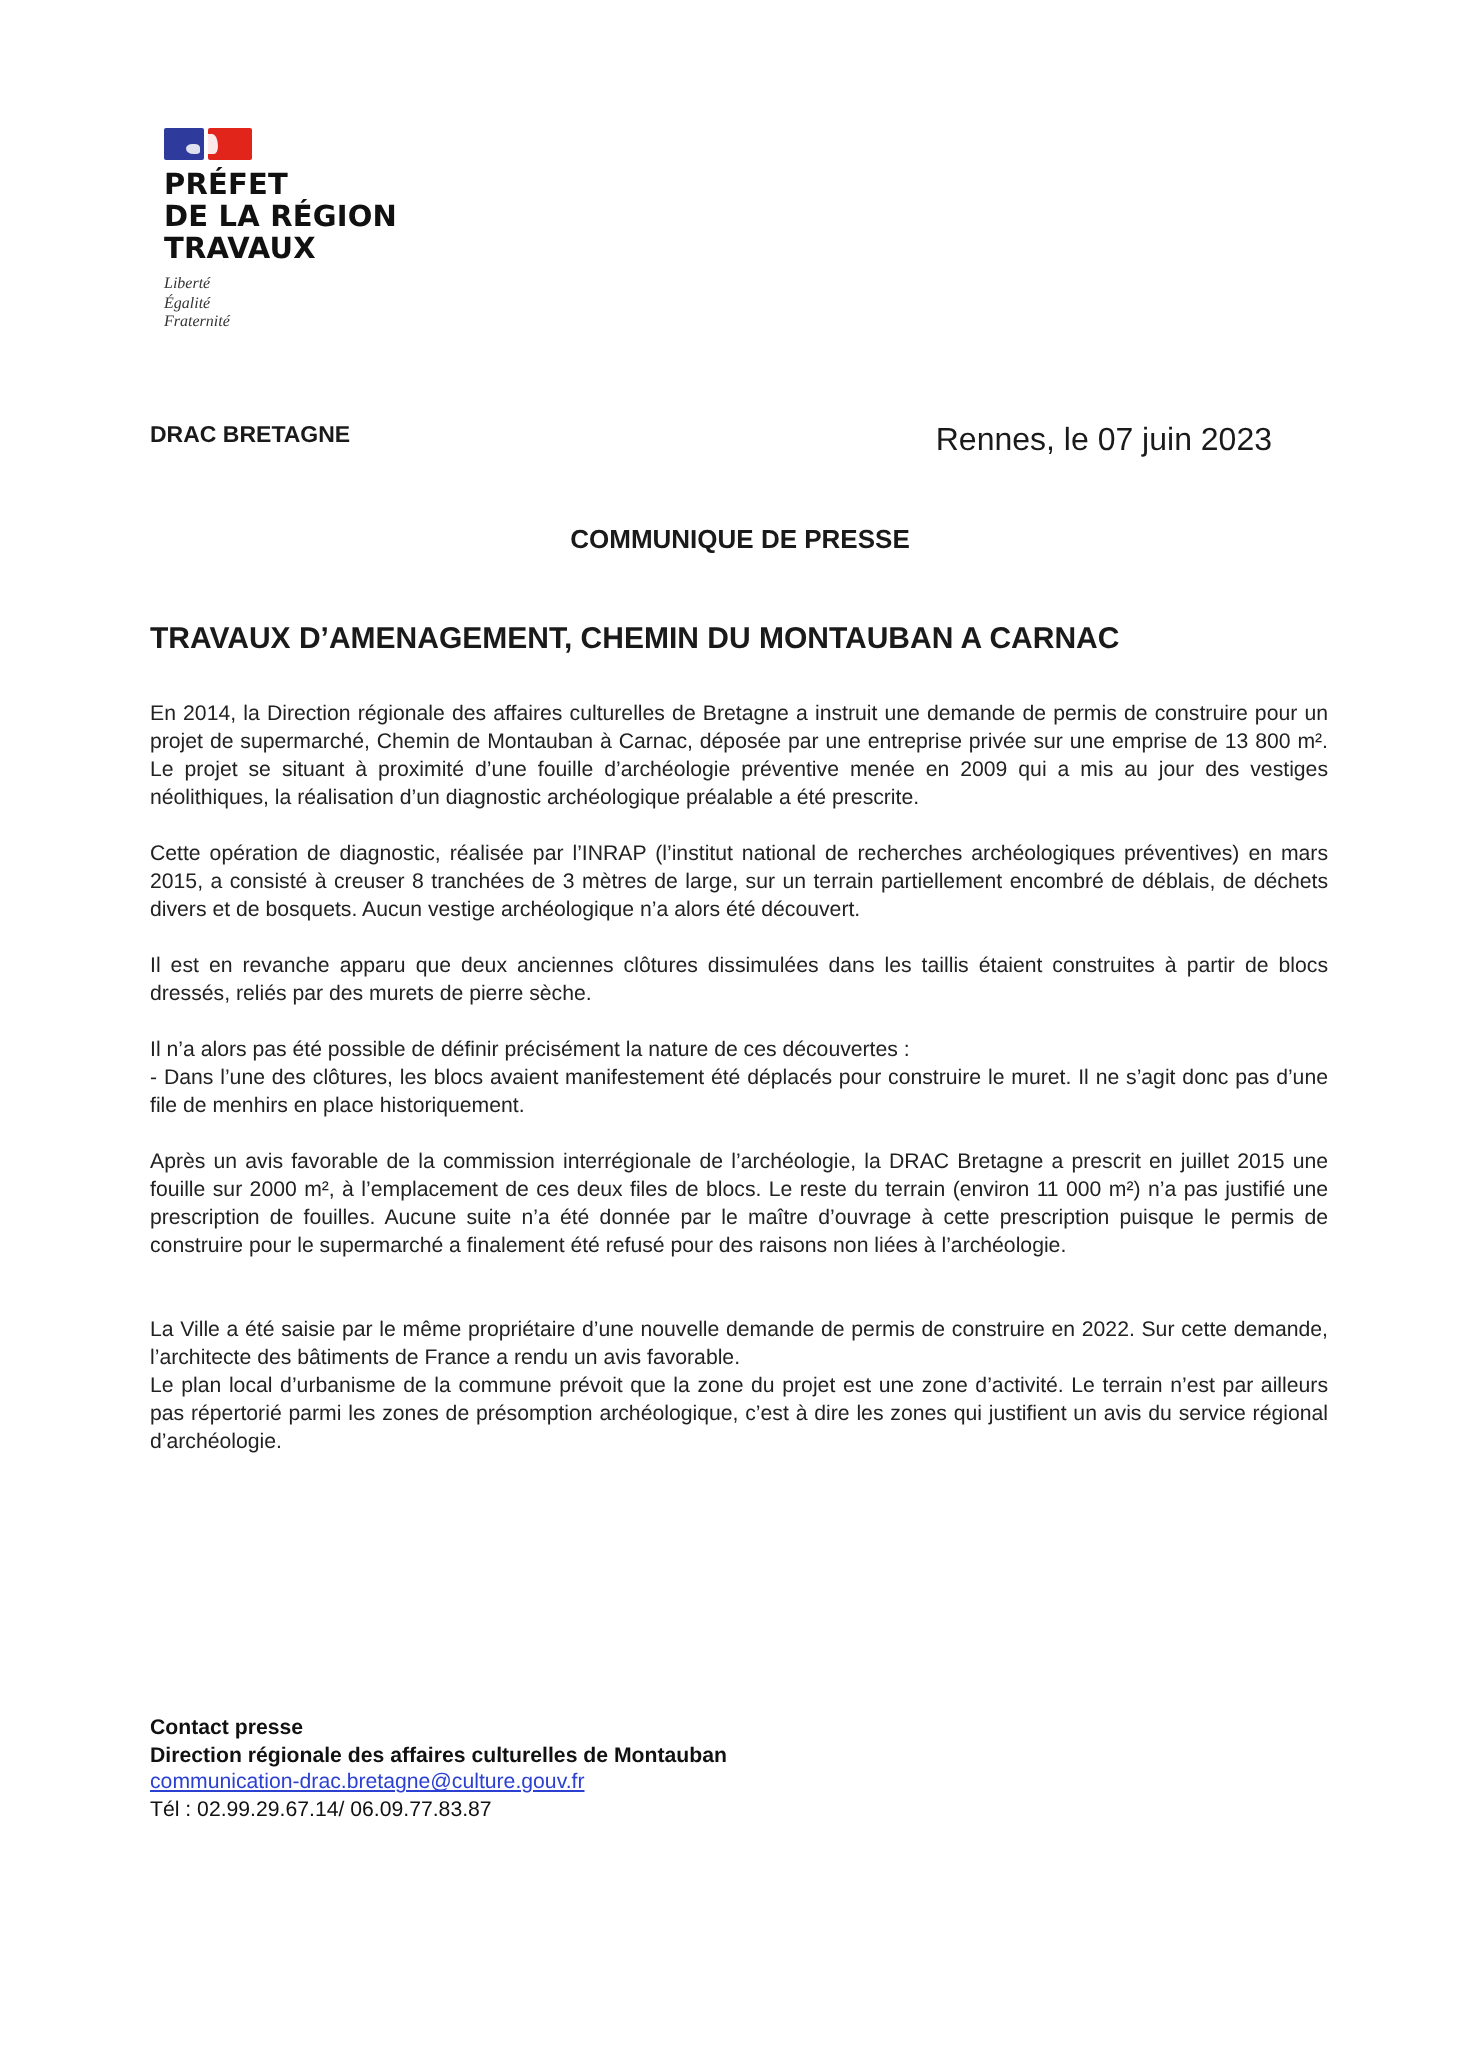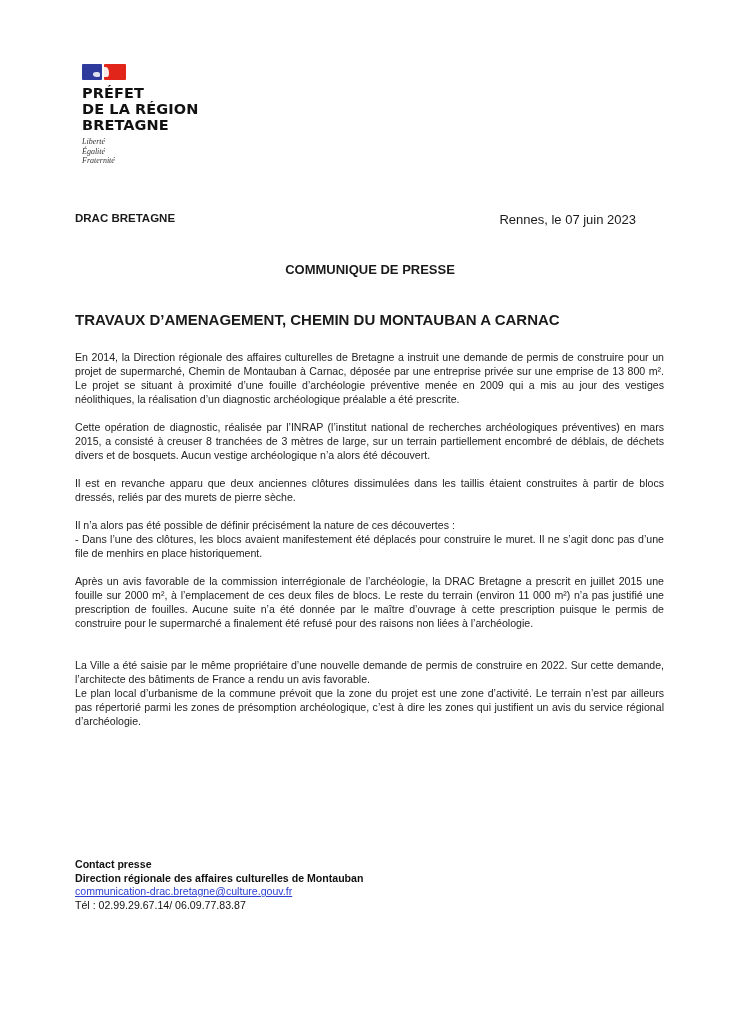--- a/index.html
+++ b/index.html
@@ -87,21 +87,21 @@
       position: absolute;
       left: 75px;
       top: 212px;
       font-weight: bold;
       font-size: 11.5px;
     }
     .date {
       position: absolute;
       right: 104px;
       top: 212px;
-      font-size: 13px;
+      font-size: 16px;
     }
     .doc-title {
       position: absolute;
       left: 0;
       width: 740px;
       top: 262px;
       text-align: center;
       font-weight: bold;
       font-size: 13px;
     }
@@ -156,21 +156,21 @@
 <body>
 
 <div class="logo">
   <div class="flag">
     <div class="blue"></div>
     <div class="red"></div>
   </div>
   <div class="logo-title">
     <div>PRÉFET</div>
     <div>DE LA RÉGION</div>
-    <div>BRETAGNE</div>
+    <div>TRAVAUX</div>
   </div>
   <div class="motto">
     <div>Liberté</div>
     <div>Égalité</div>
     <div>Fraternité</div>
   </div>
 </div>
 
 <div class="sender">DRAC BRETAGNE</div>
 <div class="date">Rennes, le 07 juin 2023</div>

